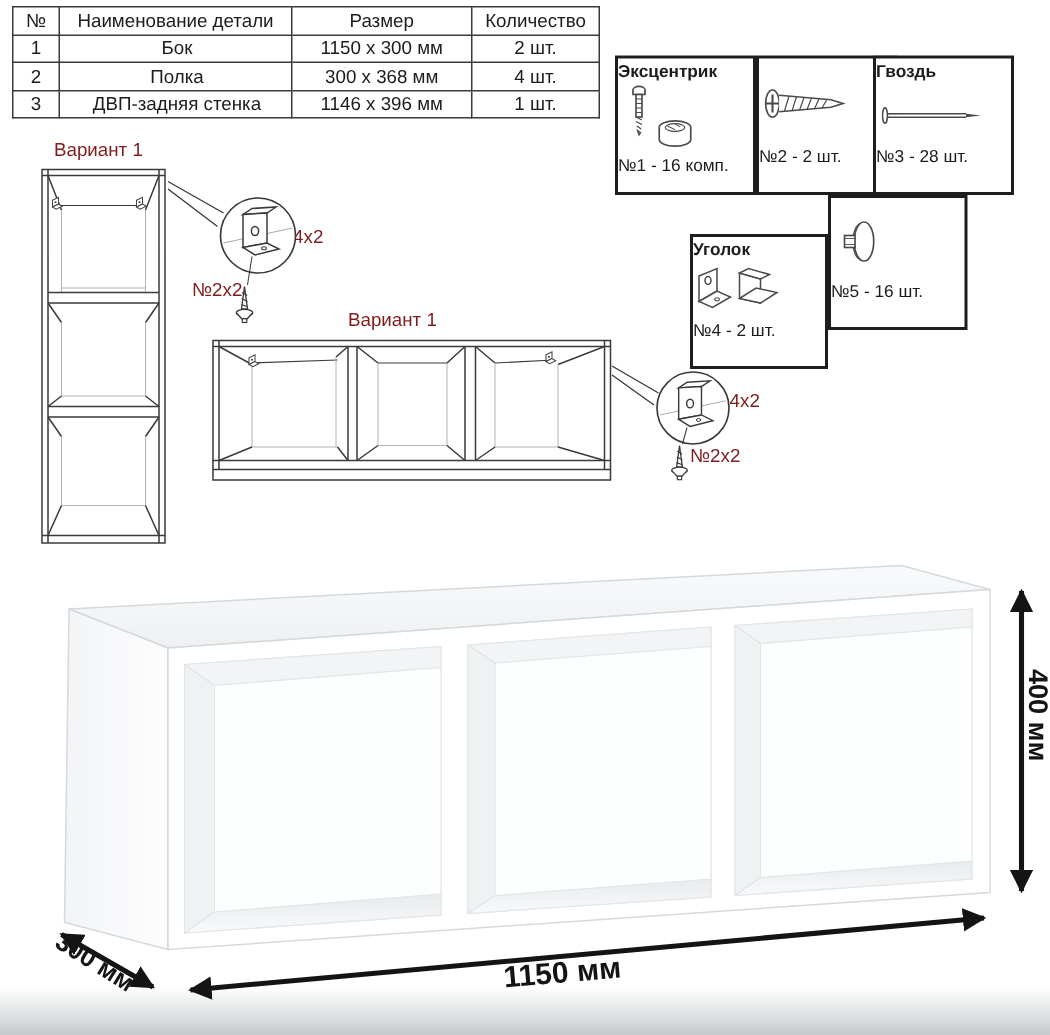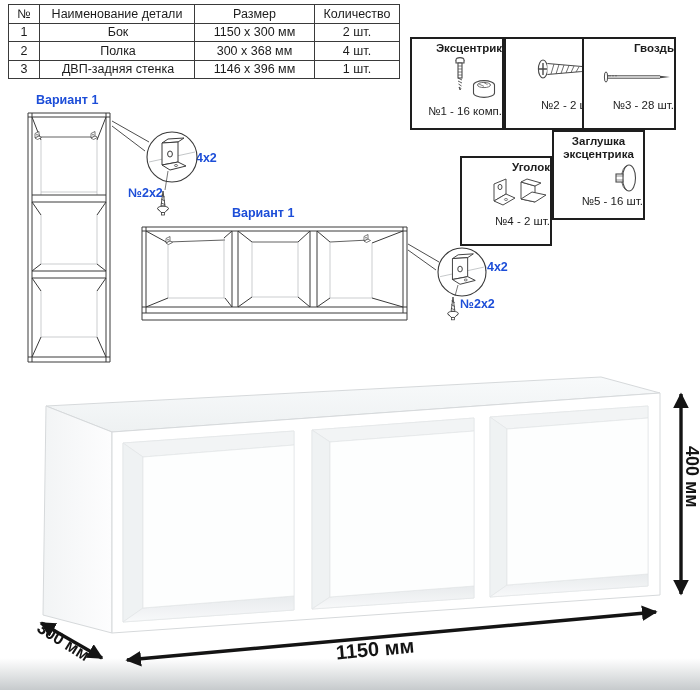--- a/index.html
+++ b/index.html
@@ -9,26 +9,26 @@
 
   
   table.parts{position:absolute;left:8px;top:4px;border-collapse:collapse;background:#fff;}
   table.parts td{border:1.5px solid #3a3a3a;font-size:12.5px;height:17.5px;padding:0 4px;
                  text-align:center;vertical-align:middle;white-space:nowrap;}
   table.parts td.name{text-align:center;padding-left:6px;}
   .c0{width:22px}.c1{width:146px}.c2{width:111px}.c3{width:76px}
 
   
   .hw{position:absolute;border:2px solid #1e1e1e;background:#fff;box-sizing:border-box;
-      display:flex;flex-direction:column;align-items:flex-end;text-align:center;}
+      display:flex;flex-direction:column;align-items:flex-start;text-align:center;}
   .hw .t{font-weight:bold;font-size:11.5px;line-height:1.12;padding-top:3px;}
   .hw .ic{flex:1;display:flex;align-items:center;justify-content:center;}
   .hw .cap{font-weight:normal;font-size:11.5px;padding-bottom:17px;white-space:nowrap;}
 
-  .lbl{position:absolute;font-weight:bold;font-size:12.5px;white-space:nowrap;color:#1d4ed8;}
+  .lbl{position:absolute;font-weight:normal;font-size:12.5px;white-space:nowrap;color:#7f1d1d;}
   .dim{position:absolute;font-weight:bold;color:#141414;white-space:nowrap;}
   #dim-w{left:305px;top:638px;width:140px;text-align:center;font-size:20px;transform:rotate(-5deg);}
   #dim-h{left:702px;top:446px;font-size:18px;transform:rotate(90deg);transform-origin:0 0;}
   #dim-d{left:16px;top:632px;width:94px;text-align:center;font-size:17px;transform:rotate(32deg);}
 </style>
 </head>
 <body>
 
 <table class="parts">
   <tbody>
@@ -112,21 +112,20 @@
       <ellipse cx="16" cy="25.5" rx="1.6" ry="1" stroke-width="0.7"></ellipse>
       <path d="M31,8 L45,12 L45,28 L31,25 Z" fill="#fff"></path>
       <path d="M31,8 L37,5 L51,9 L45,12 Z" fill="#fff"></path>
       <path d="M31,25 L45,28 L56,21 L42,18 Z" fill="#fff"></path>
     </svg>
   </div>
   <div class="cap">№4 - 2 шт.</div>
 </div>
 
 <div class="hw" style="left:552px;top:130px;width:93px;height:90px;">
-  <div class="t">Заглушка эксцентрика</div>
   <div class="ic">
     <svg width="36" height="34" viewBox="0 0 36 34" fill="none" stroke="#4a4a4a" stroke-width="1.1">
       <ellipse cx="22" cy="17" rx="6.5" ry="13" fill="#fff"></ellipse>
       <path d="M20,5 A5,11 0 0 0 20,29" stroke-width="0.8"></path>
       <rect x="9" y="13" width="7" height="8" fill="#fff"></rect>
       <path d="M9,15 h7 M9,19 h7" stroke-width="0.6"></path>
     </svg>
   </div>
   <div class="cap">№5 - 16 шт.</div>
 </div>

